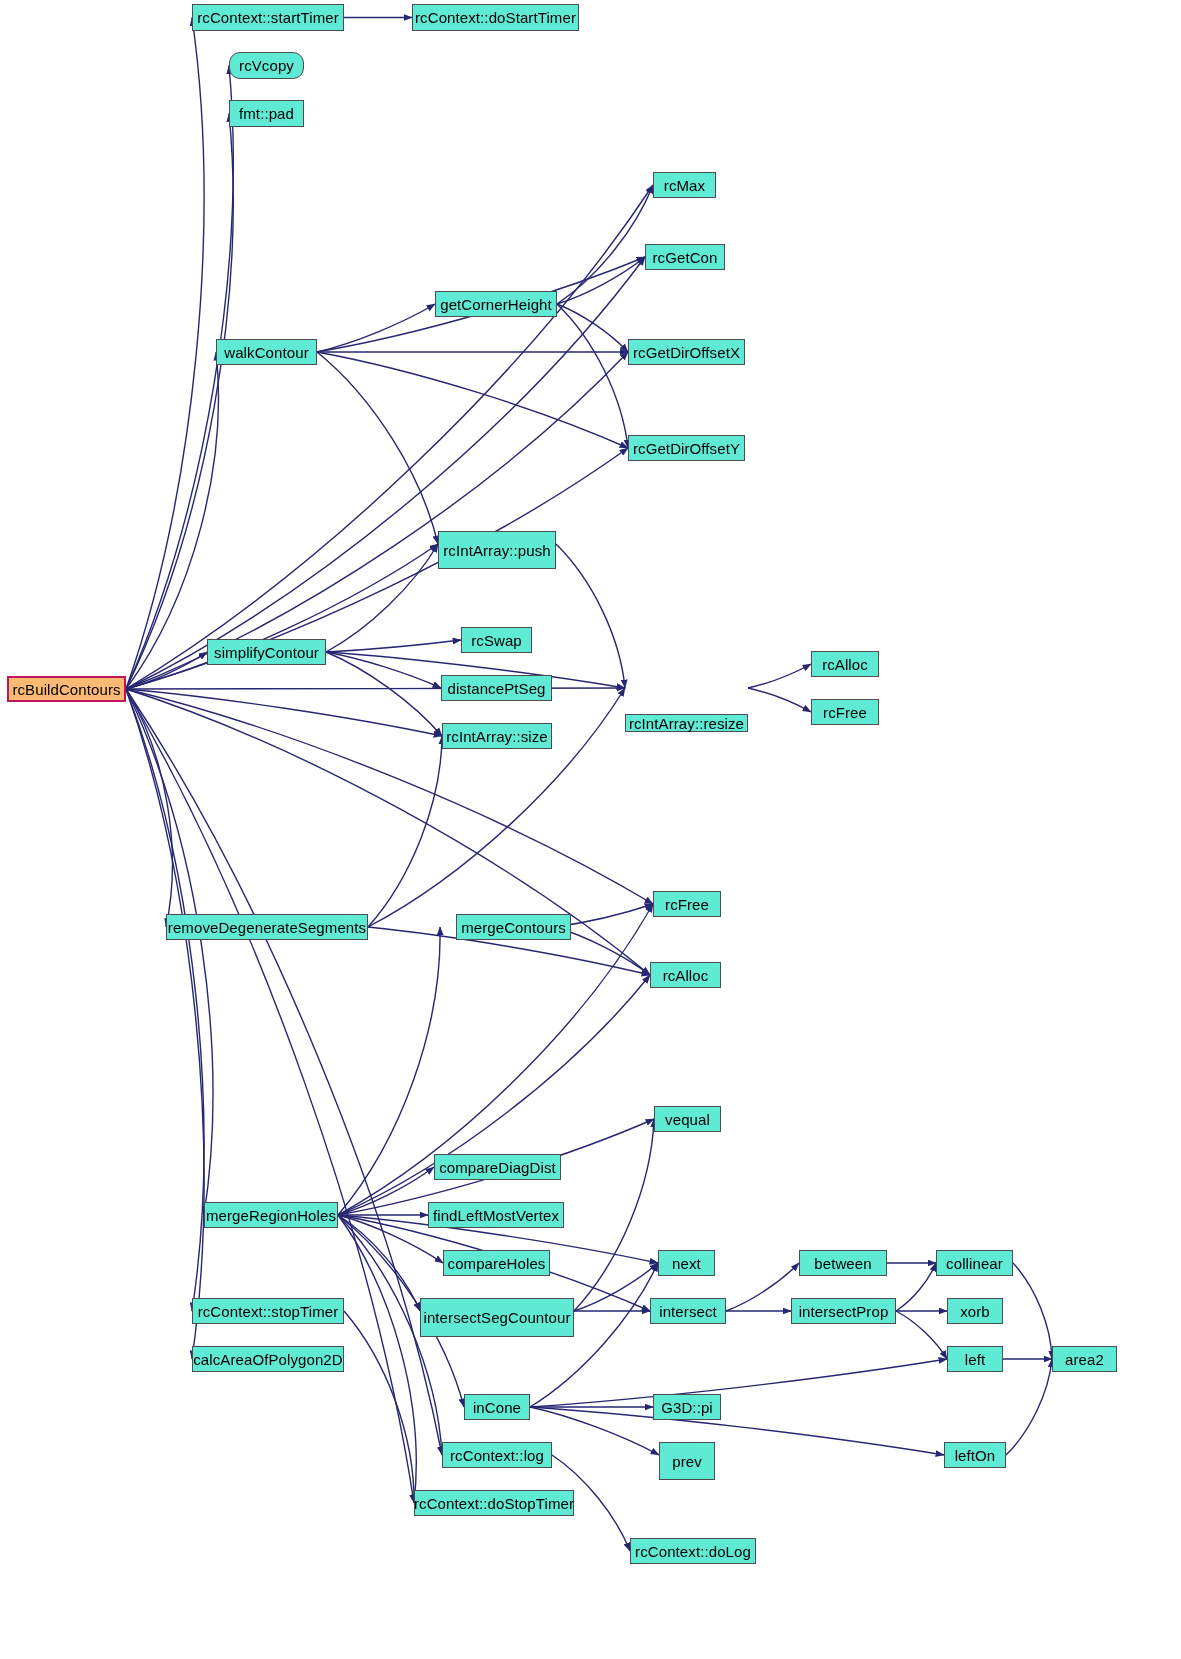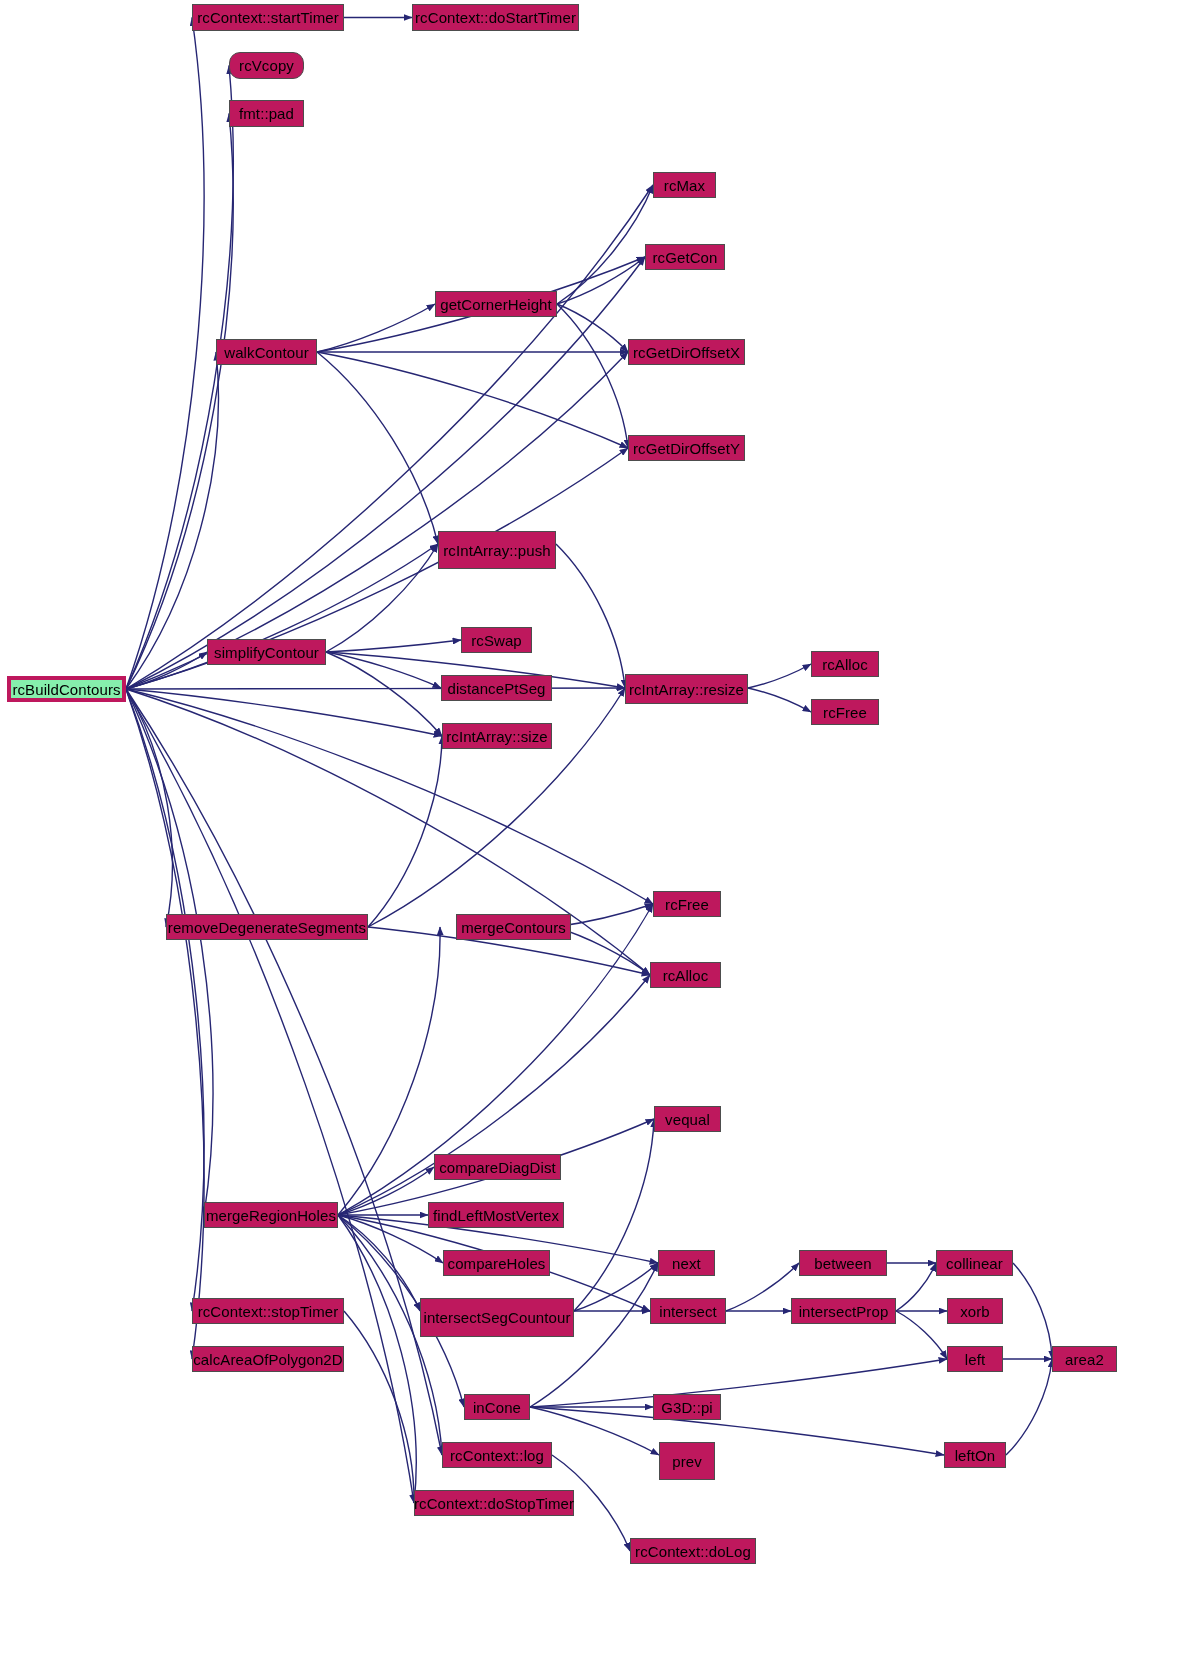--- a/index.html
+++ b/index.html
@@ -21,34 +21,34 @@
     left: 0;
     top: 0;
     width: 1181px;
     height: 1659px;
     pointer-events: none;
   }
   .node {
     position: absolute;
     box-sizing: border-box;
     border: 1px solid #4d4d4d;
-    background: #be185d;
+    background: #5eead4;
     color: #000000;
     font-size: 15px;
     line-height: 1;
     display: flex;
     align-items: center;
     justify-content: center;
     white-space: nowrap;
     letter-spacing: 0.1px;
     z-index: 5;
   }
   .node.root {
-    background: #86efac;
-    border: 4px solid #be185d;
+    background: #fdba74;
+    border: 2px solid #be185d;
   }
   .node-label {
     pointer-events: none;
   }
 </style>
 </head>
 <body>
 
 <div id="graph-root">
   <svg id="edge-layer" viewBox="0 0 1181 1659" width="1181" height="1659">
@@ -177,21 +177,21 @@
       </div>
       <div class="node" style="left: 461px; top: 627px; width: 71px; height: 26px;">
         <span class="node-label">rcSwap</span>
       </div>
       <div class="node" style="left: 441px; top: 675px; width: 111px; height: 26px;">
         <span class="node-label">distancePtSeg</span>
       </div>
       <div class="node" style="left: 442px; top: 723px; width: 110px; height: 26px;">
         <span class="node-label">rcIntArray::size</span>
       </div>
-      <div class="node" style="left: 625px; top: 674px; width: 123px; height: 30px;">
+      <div class="node" style="left: 625px; top: 714px; width: 123px; height: 18px;">
         <span class="node-label">rcIntArray::resize</span>
       </div>
       <div class="node" style="left: 811px; top: 651px; width: 68px; height: 26px;">
         <span class="node-label">rcAlloc</span>
       </div>
       <div class="node" style="left: 811px; top: 699px; width: 68px; height: 26px;">
         <span class="node-label">rcFree</span>
       </div>
       <div class="node" style="left: 166px; top: 914px; width: 202px; height: 26px;">
         <span class="node-label">removeDegenerateSegments</span>

